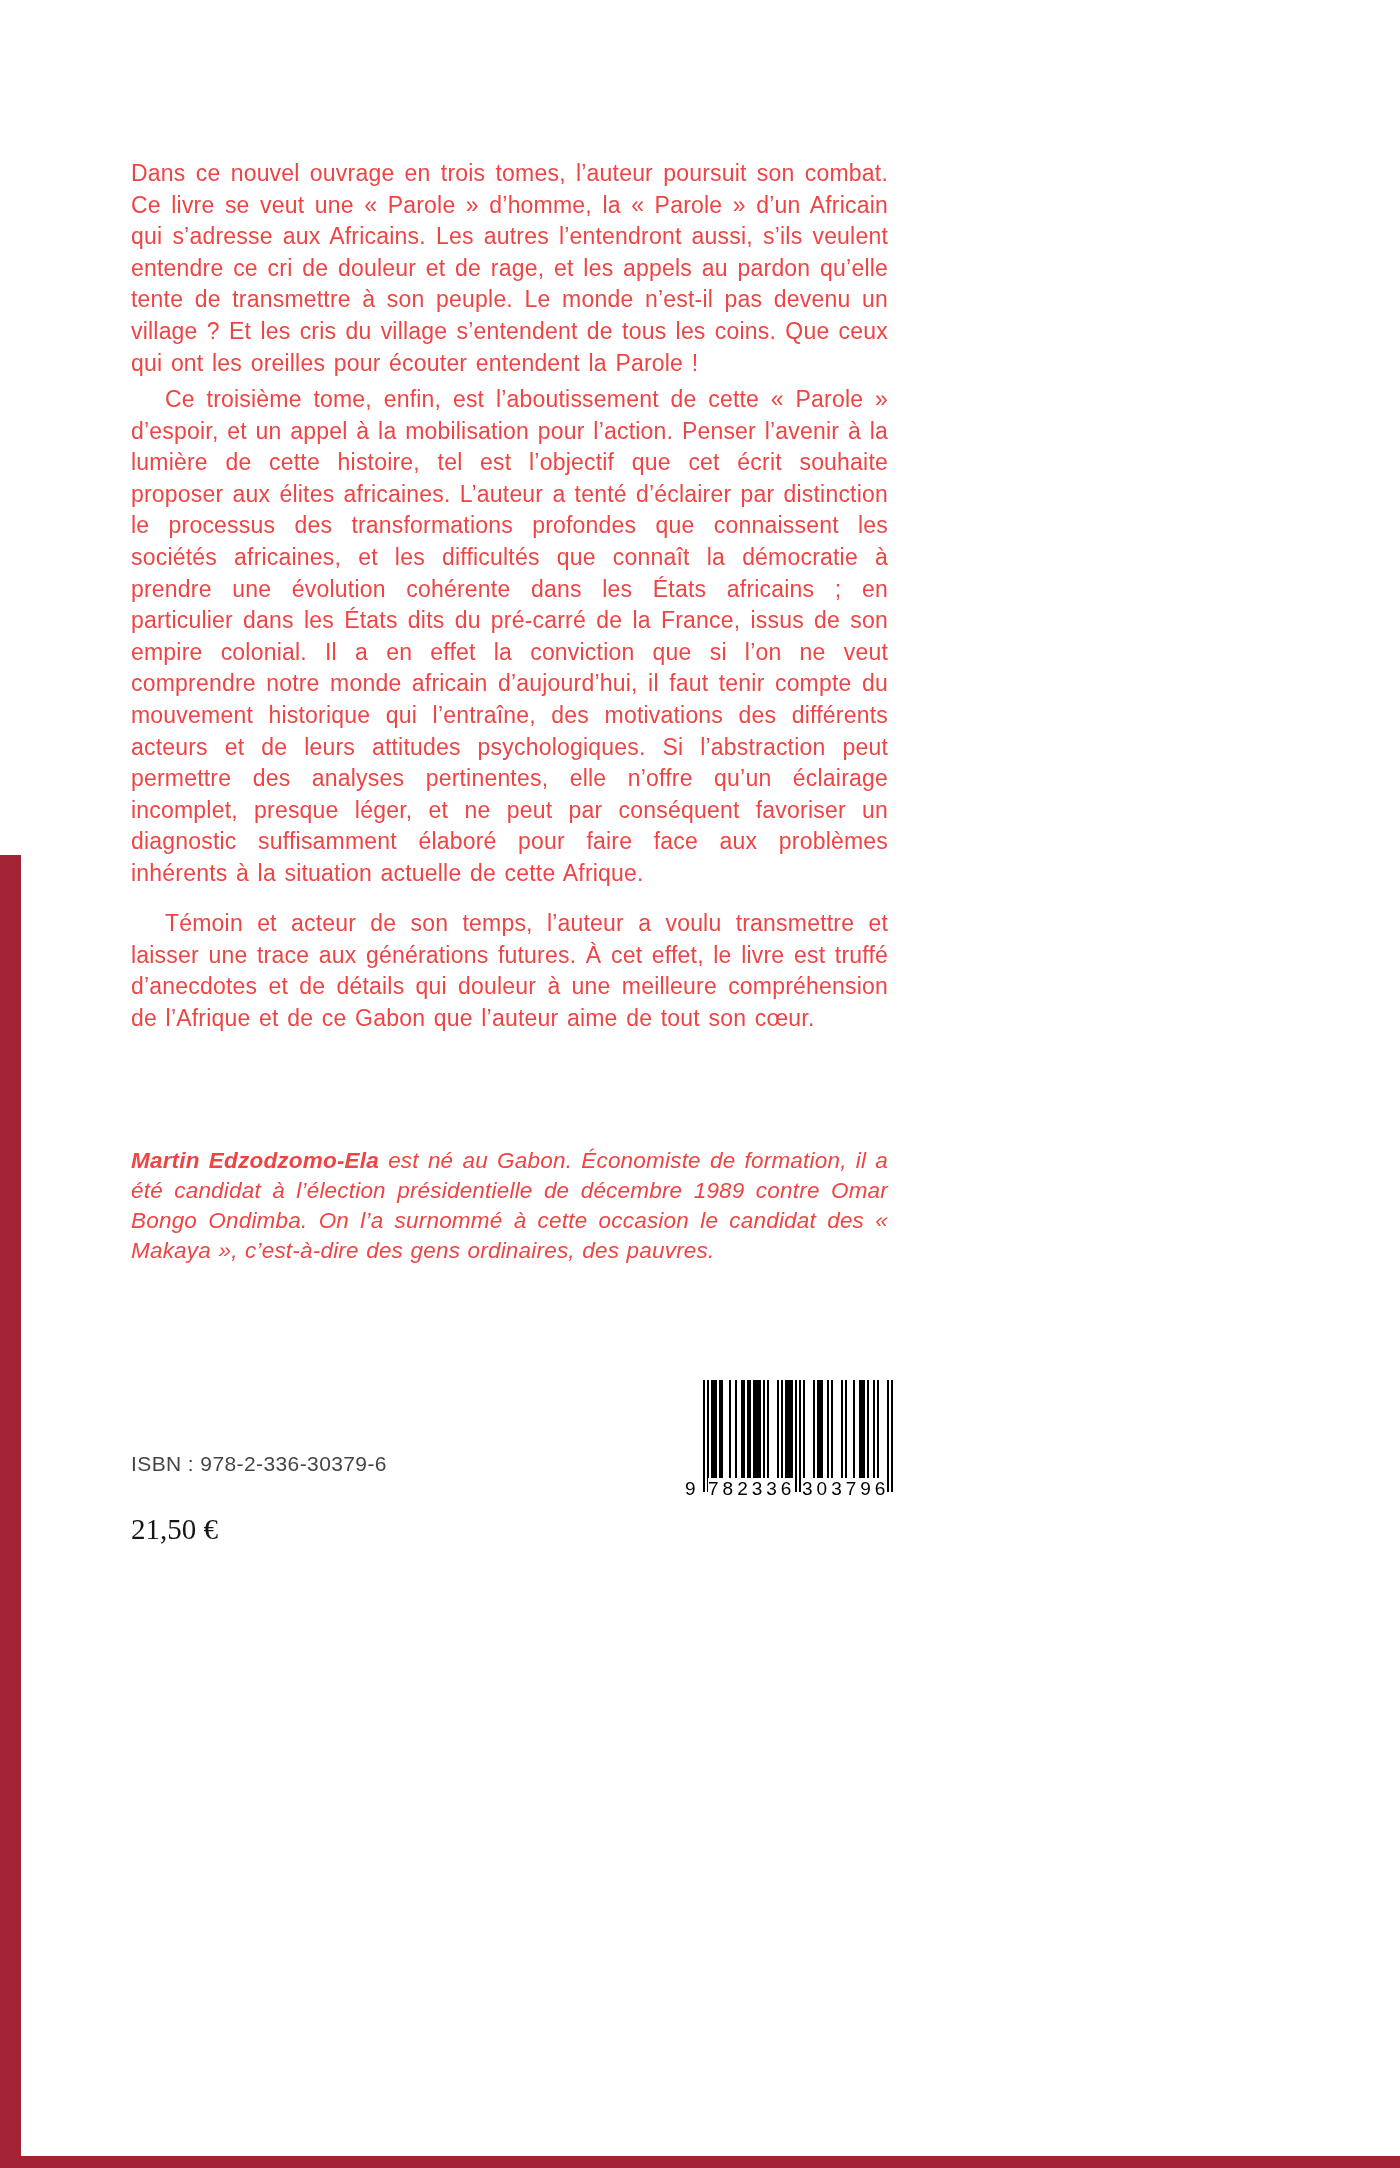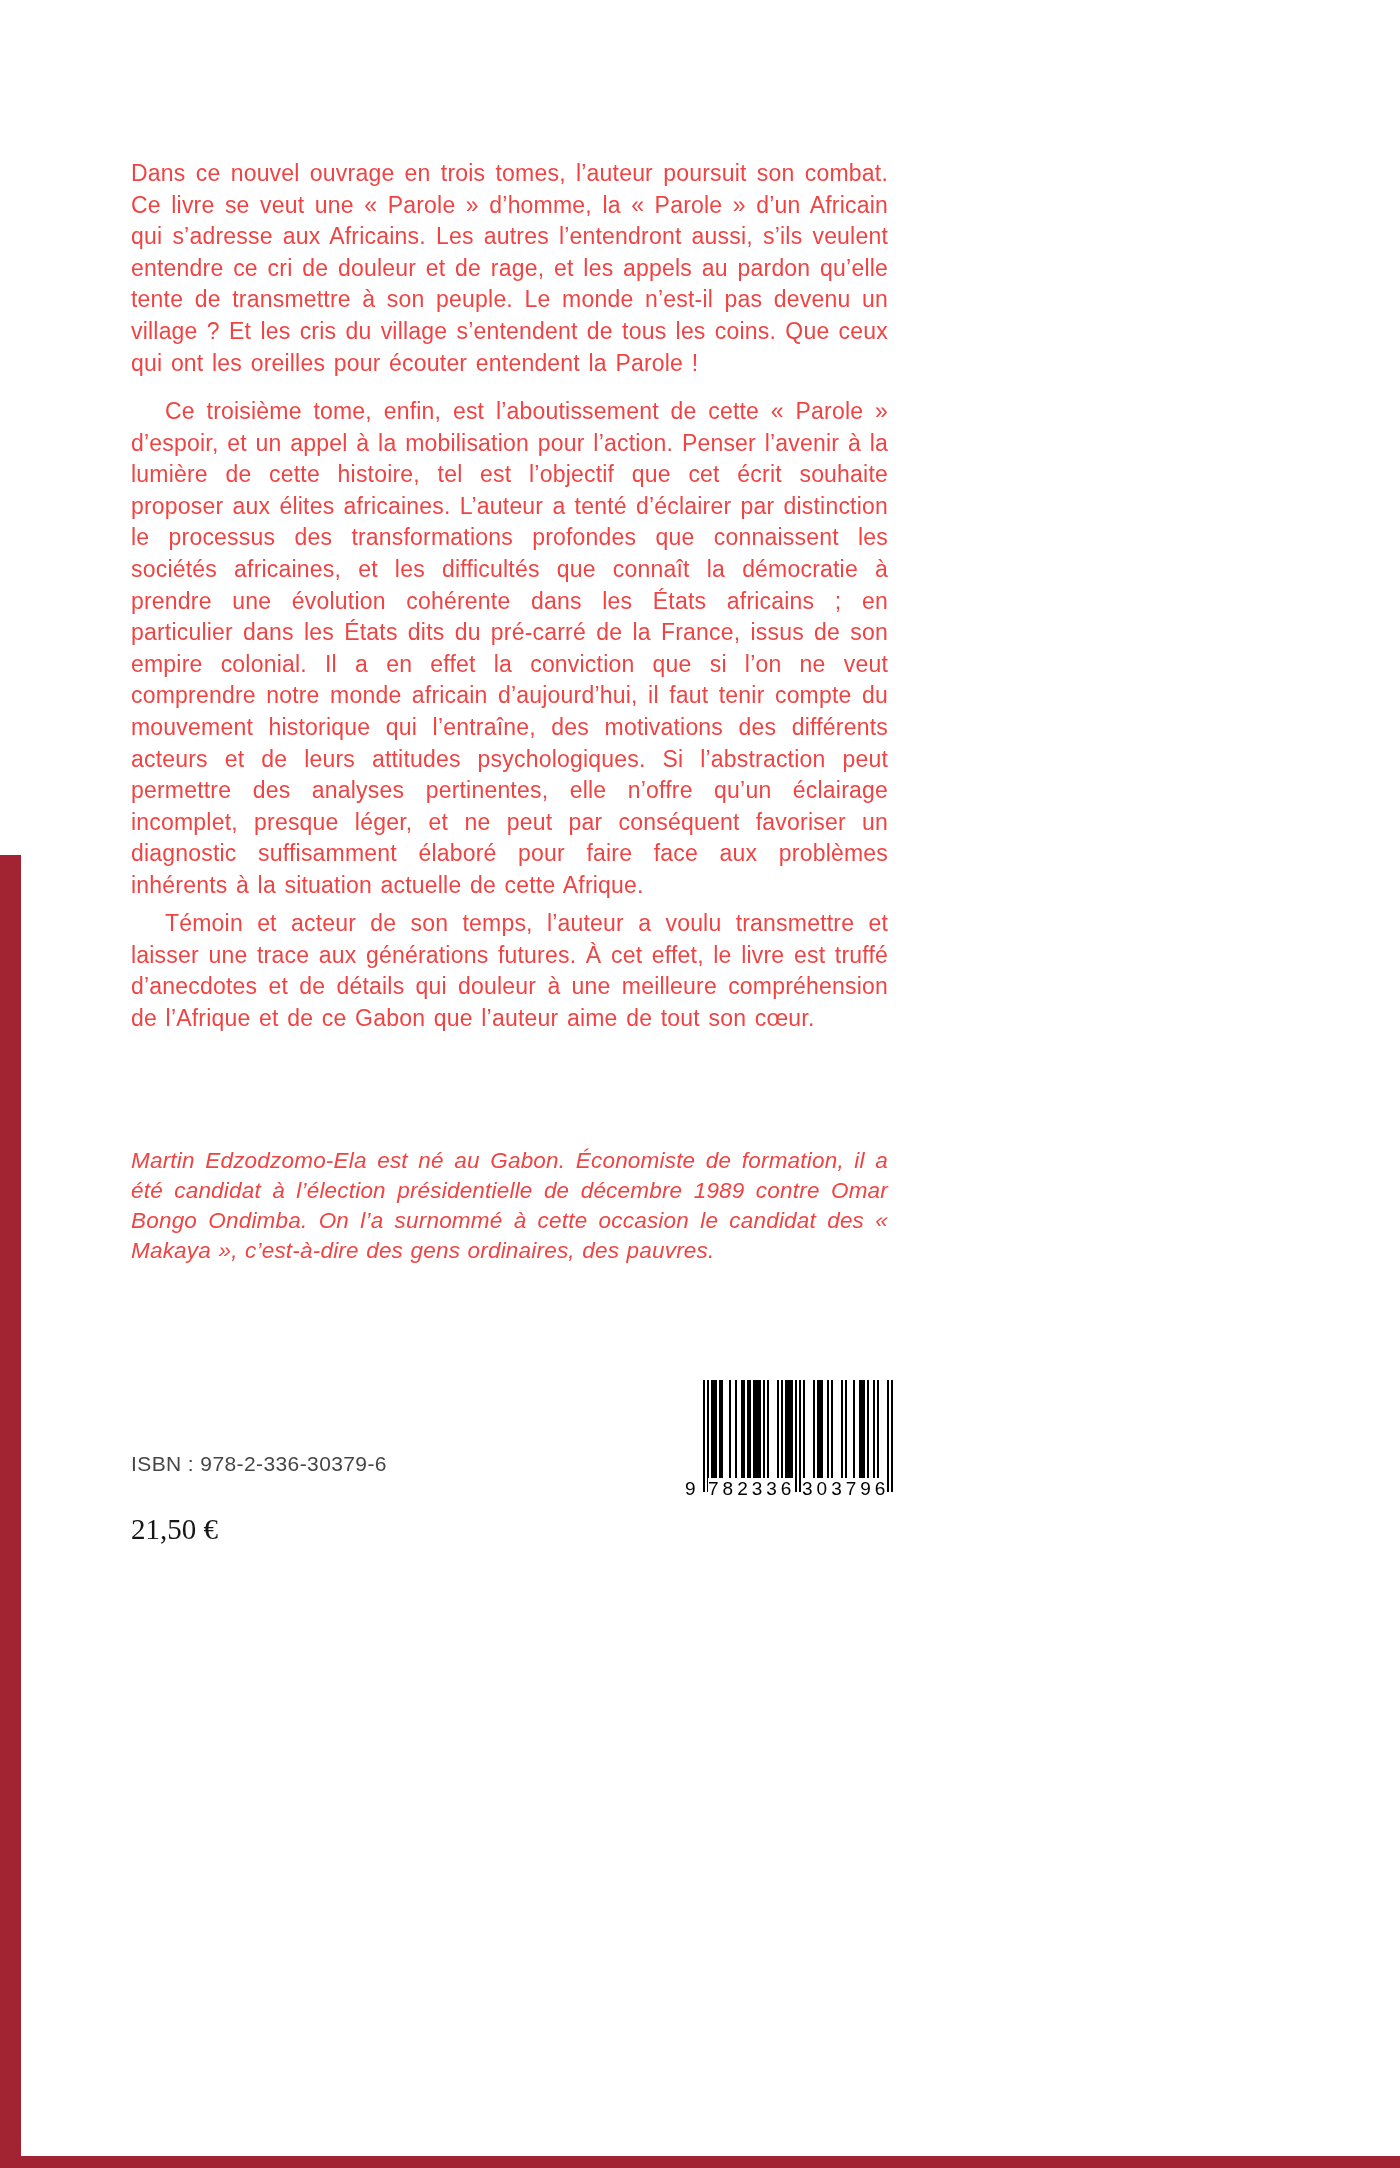--- a/index.html
+++ b/index.html
@@ -18,30 +18,30 @@
     width:757px;
     color:#ef4444;
     font-size:23px;
     line-height:31.6px;
     text-align:justify;
     letter-spacing:0.2px;
     word-spacing:2px;
     margin:0;
   }
   .p1 { top:158px; }
-  .p2 { top:396px; text-indent:34px; }
+  .p2 { top:384px; text-indent:34px; }
   .p3 { top:908px; text-indent:34px; }
   .bio {
     top:1146px;
     font-style:italic;
     font-size:22.5px;
     line-height:30px;
     word-spacing:1px;
   }
-  .bio .author-name { font-weight:normal; }
+  .bio .author-name { font-weight:bold; }
   .isbn {
     position:absolute;
     left:131px;
     top:1452px;
     font-size:21px;
     color:#454545;
     letter-spacing:0.4px;
     text-align:right;
   }
   .price {

